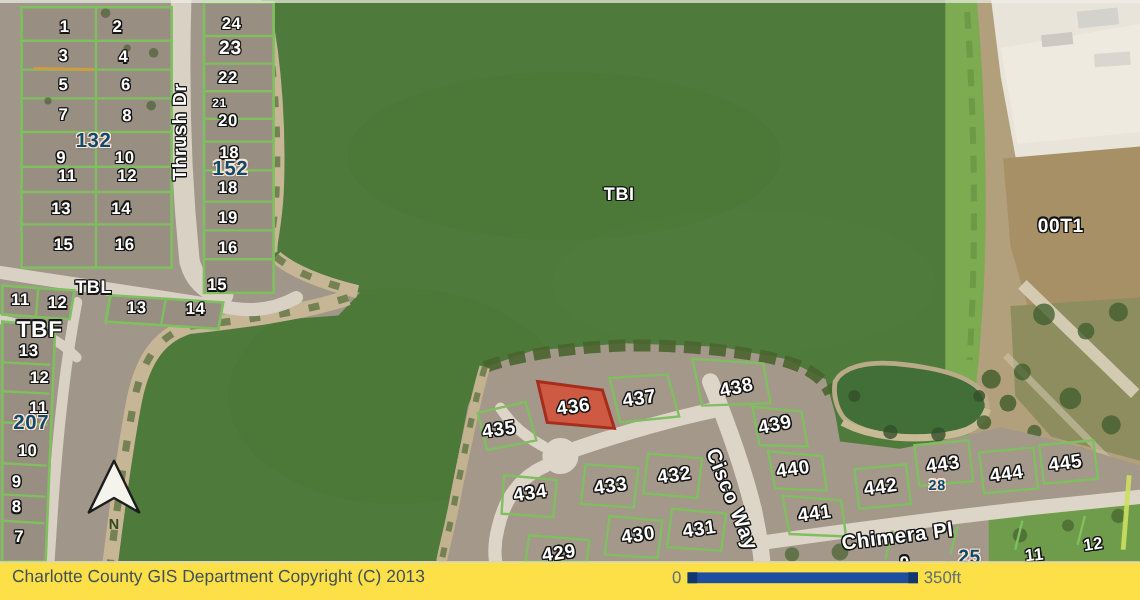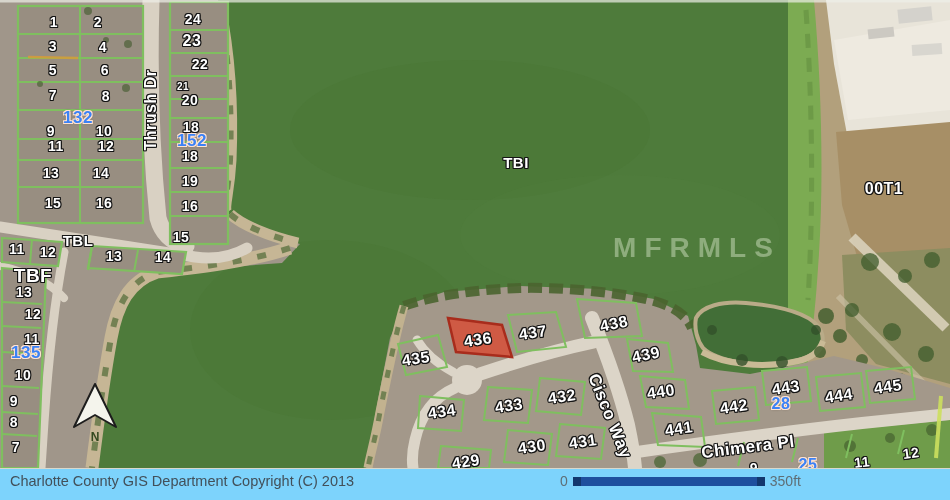--- a/index.html
+++ b/index.html
@@ -14,35 +14,35 @@
   .lbl { position:absolute; white-space:nowrap; font-weight:bold; line-height:1; }
   .lbl-lot, .lbl-area, .lbl-street {
     color:#ffffff;
     text-shadow:
       -1px -1px 0 #151515, 0 -1px 0 #151515, 1px -1px 0 #151515,
       -1px  0  0 #151515,              1px  0  0 #151515,
       -1px  1px 0 #151515, 0  1px 0 #151515, 1px  1px 0 #151515;
     letter-spacing:0.5px;
   }
   .lbl-red {
-    color:#3b82f6;
+    color:#0c4a6e;
     text-shadow:
       -1px -1px 0 #ffe3d2, 1px -1px 0 #ffe3d2,
       -1px 1px 0 #ffe3d2, 1px 1px 0 #ffe3d2, 0 0 3px rgba(60,20,10,.45);
     letter-spacing:0.5px;
   }
   .lbl-watermark {
     color:rgba(205,221,189,0.5);
     letter-spacing:8px;
     text-shadow:none;
   }
   .lbl-north { color:#33491f; text-shadow:none; }
   .footer {
     position:absolute; left:0; top:468px; width:950px; height:32px;
-    background:#7dd3fc; border-top:1px solid #d8d8cc; box-sizing:border-box;
+    background:#fde047; border-top:1px solid #d8d8cc; box-sizing:border-box;
   }
   .copyright {
     position:absolute; left:10px; top:4px; font-size:14.5px; color:#42505a;
   }
   .scalebar {
     position:absolute; left:560px; top:4px; display:flex; align-items:center; gap:5px;
   }
   .scale-num { font-size:14px; color:#5e6e76; }
   .scale-rule {
     width:176px; height:9px; background:#1e4f9e;
@@ -197,57 +197,56 @@
         <span class="lbl lbl-lot" style="left: 51px; top: 131px; font-size: 14px; transform: translate(-50%, -50%);">9</span>
         <span class="lbl lbl-lot" style="left: 104px; top: 131px; font-size: 14px; transform: translate(-50%, -50%);">10</span>
         <span class="lbl lbl-lot" style="left: 56px; top: 146px; font-size: 14px; transform: translate(-50%, -50%);">11</span>
         <span class="lbl lbl-lot" style="left: 106px; top: 146px; font-size: 14px; transform: translate(-50%, -50%);">12</span>
         <span class="lbl lbl-lot" style="left: 51px; top: 173px; font-size: 14px; transform: translate(-50%, -50%);">13</span>
         <span class="lbl lbl-lot" style="left: 101px; top: 173px; font-size: 14px; transform: translate(-50%, -50%);">14</span>
         <span class="lbl lbl-lot" style="left: 53px; top: 203px; font-size: 14px; transform: translate(-50%, -50%);">15</span>
         <span class="lbl lbl-lot" style="left: 104px; top: 203px; font-size: 14px; transform: translate(-50%, -50%);">16</span>
         <span class="lbl lbl-lot" style="left: 193px; top: 19px; font-size: 14px; transform: translate(-50%, -50%);">24</span>
         <span class="lbl lbl-lot" style="left: 192px; top: 41px; font-size: 16px; transform: translate(-50%, -50%);">23</span>
-        <span class="lbl lbl-lot" style="left: 190px; top: 64px; font-size: 14px; transform: translate(-50%, -50%); padding-left: 20px;">22</span>
+        <span class="lbl lbl-lot" style="left: 190px; top: 64px; font-size: 14px; transform: translate(-50%, -50%);">22</span>
         <span class="lbl lbl-lot" style="left: 183px; top: 87px; font-size: 10px; transform: translate(-50%, -50%);">21</span>
         <span class="lbl lbl-lot" style="left: 190px; top: 100px; font-size: 14px; transform: translate(-50%, -50%);">20</span>
         <span class="lbl lbl-lot" style="left: 191px; top: 127px; font-size: 14px; transform: translate(-50%, -50%);">18</span>
         <span class="lbl lbl-red" style="left: 192px; top: 140px; font-size: 17px; transform: translate(-50%, -50%);">152</span>
         <span class="lbl lbl-lot" style="left: 190px; top: 156px; font-size: 14px; transform: translate(-50%, -50%);">18</span>
         <span class="lbl lbl-lot" style="left: 190px; top: 181px; font-size: 14px; transform: translate(-50%, -50%);">19</span>
         <span class="lbl lbl-lot" style="left: 190px; top: 206px; font-size: 14px; transform: translate(-50%, -50%);">16</span>
         <span class="lbl lbl-lot" style="left: 181px; top: 237px; font-size: 14px; transform: translate(-50%, -50%);">15</span>
         <span class="lbl lbl-lot" style="left: 163px; top: 257px; font-size: 14px; transform: translate(-50%, -50%);">14</span>
         <span class="lbl lbl-lot" style="left: 114px; top: 256px; font-size: 14px; transform: translate(-50%, -50%);">13</span>
         <span class="lbl lbl-street" style="left: 151px; top: 110px; font-size: 16px; transform: translate(-50%, -50%) rotate(-90deg);">Thrush Dr</span>
         <span class="lbl lbl-area" style="left: 78px; top: 240px; font-size: 15px; transform: translate(-50%, -50%);">TBL</span>
         <span class="lbl lbl-lot" style="left: 17px; top: 249px; font-size: 14px; transform: translate(-50%, -50%);">11</span>
         <span class="lbl lbl-lot" style="left: 48px; top: 252px; font-size: 14px; transform: translate(-50%, -50%);">12</span>
         <span class="lbl lbl-area" style="left: 33px; top: 275px; font-size: 19px; transform: translate(-50%, -50%);">TBF</span>
         <span class="lbl lbl-lot" style="left: 24px; top: 292px; font-size: 14px; transform: translate(-50%, -50%);">13</span>
         <span class="lbl lbl-lot" style="left: 33px; top: 314px; font-size: 14px; transform: translate(-50%, -50%);">12</span>
         <span class="lbl lbl-lot" style="left: 32px; top: 339px; font-size: 14px; transform: translate(-50%, -50%);">11</span>
-        <span class="lbl lbl-red" style="left: 26px; top: 352px; font-size: 17px; transform: translate(-50%, -50%);">135</span>
+        <span class="lbl lbl-red" style="left: 26px; top: 352px; font-size: 17px; transform: translate(-50%, -50%);">207</span>
         <span class="lbl lbl-lot" style="left: 23px; top: 375px; font-size: 14px; transform: translate(-50%, -50%);">10</span>
         <span class="lbl lbl-lot" style="left: 14px; top: 401px; font-size: 14px; transform: translate(-50%, -50%);">9</span>
         <span class="lbl lbl-lot" style="left: 14px; top: 422px; font-size: 14px; transform: translate(-50%, -50%);">8</span>
         <span class="lbl lbl-lot" style="left: 16px; top: 447px; font-size: 14px; transform: translate(-50%, -50%);">7</span>
         <span class="lbl lbl-area" style="left: 516px; top: 162px; font-size: 15px; transform: translate(-50%, -50%);">TBI</span>
-        <span class="lbl lbl-watermark" style="left: 697px; top: 248px; font-size: 28px; transform: translate(-50%, -50%);">MFRMLS</span>
         <span class="lbl lbl-area" style="left: 884px; top: 189px; font-size: 16px; transform: translate(-50%, -50%);">00T1</span>
         <span class="lbl lbl-lot" style="left: 416px; top: 359px; font-size: 16px; transform: translate(-50%, -50%) rotate(-8deg);">435</span>
         <span class="lbl lbl-lot" style="left: 478px; top: 340px; font-size: 16px; transform: translate(-50%, -50%) rotate(-8deg);">436</span>
         <span class="lbl lbl-lot" style="left: 533px; top: 333px; font-size: 16px; transform: translate(-50%, -50%) rotate(-8deg);">437</span>
         <span class="lbl lbl-lot" style="left: 614px; top: 324px; font-size: 16px; transform: translate(-50%, -50%) rotate(-12deg);">438</span>
         <span class="lbl lbl-lot" style="left: 646px; top: 355px; font-size: 16px; transform: translate(-50%, -50%) rotate(-12deg);">439</span>
         <span class="lbl lbl-lot" style="left: 661px; top: 392px; font-size: 16px; transform: translate(-50%, -50%) rotate(-8deg);">440</span>
         <span class="lbl lbl-lot" style="left: 679px; top: 429px; font-size: 16px; transform: translate(-50%, -50%) rotate(-8deg);">441</span>
         <span class="lbl lbl-lot" style="left: 734px; top: 407px; font-size: 16px; transform: translate(-50%, -50%) rotate(-8deg);">442</span>
         <span class="lbl lbl-lot" style="left: 786px; top: 388px; font-size: 16px; transform: translate(-50%, -50%) rotate(-8deg);">443</span>
-        <span class="lbl lbl-red" style="left: 781px; top: 404px; font-size: 16px; transform: translate(-50%, -50%); text-align: right;">28</span>
+        <span class="lbl lbl-red" style="left: 781px; top: 404px; font-size: 12px; transform: translate(-50%, -50%); text-align: right;">28</span>
         <span class="lbl lbl-lot" style="left: 839px; top: 396px; font-size: 16px; transform: translate(-50%, -50%) rotate(-8deg);">444</span>
         <span class="lbl lbl-lot" style="left: 888px; top: 387px; font-size: 16px; transform: translate(-50%, -50%) rotate(-8deg);">445</span>
         <span class="lbl lbl-lot" style="left: 562px; top: 397px; font-size: 16px; transform: translate(-50%, -50%) rotate(-8deg);">432</span>
         <span class="lbl lbl-lot" style="left: 509px; top: 406px; font-size: 16px; transform: translate(-50%, -50%) rotate(-8deg);">433</span>
         <span class="lbl lbl-lot" style="left: 442px; top: 412px; font-size: 16px; transform: translate(-50%, -50%) rotate(-8deg);">434</span>
         <span class="lbl lbl-lot" style="left: 583px; top: 442px; font-size: 16px; transform: translate(-50%, -50%) rotate(-8deg);">431</span>
         <span class="lbl lbl-lot" style="left: 532px; top: 447px; font-size: 16px; transform: translate(-50%, -50%) rotate(-8deg);">430</span>
         <span class="lbl lbl-lot" style="left: 466px; top: 462px; font-size: 16px; transform: translate(-50%, -50%) rotate(-8deg);">429</span>
         <span class="lbl lbl-street" style="left: 610px; top: 416px; font-size: 17px; transform: translate(-50%, -50%) rotate(68deg);">Cisco Way</span>
         <span class="lbl lbl-street" style="left: 748px; top: 447px; font-size: 17px; transform: translate(-50%, -50%) rotate(-7deg);">Chimera Pl</span>

